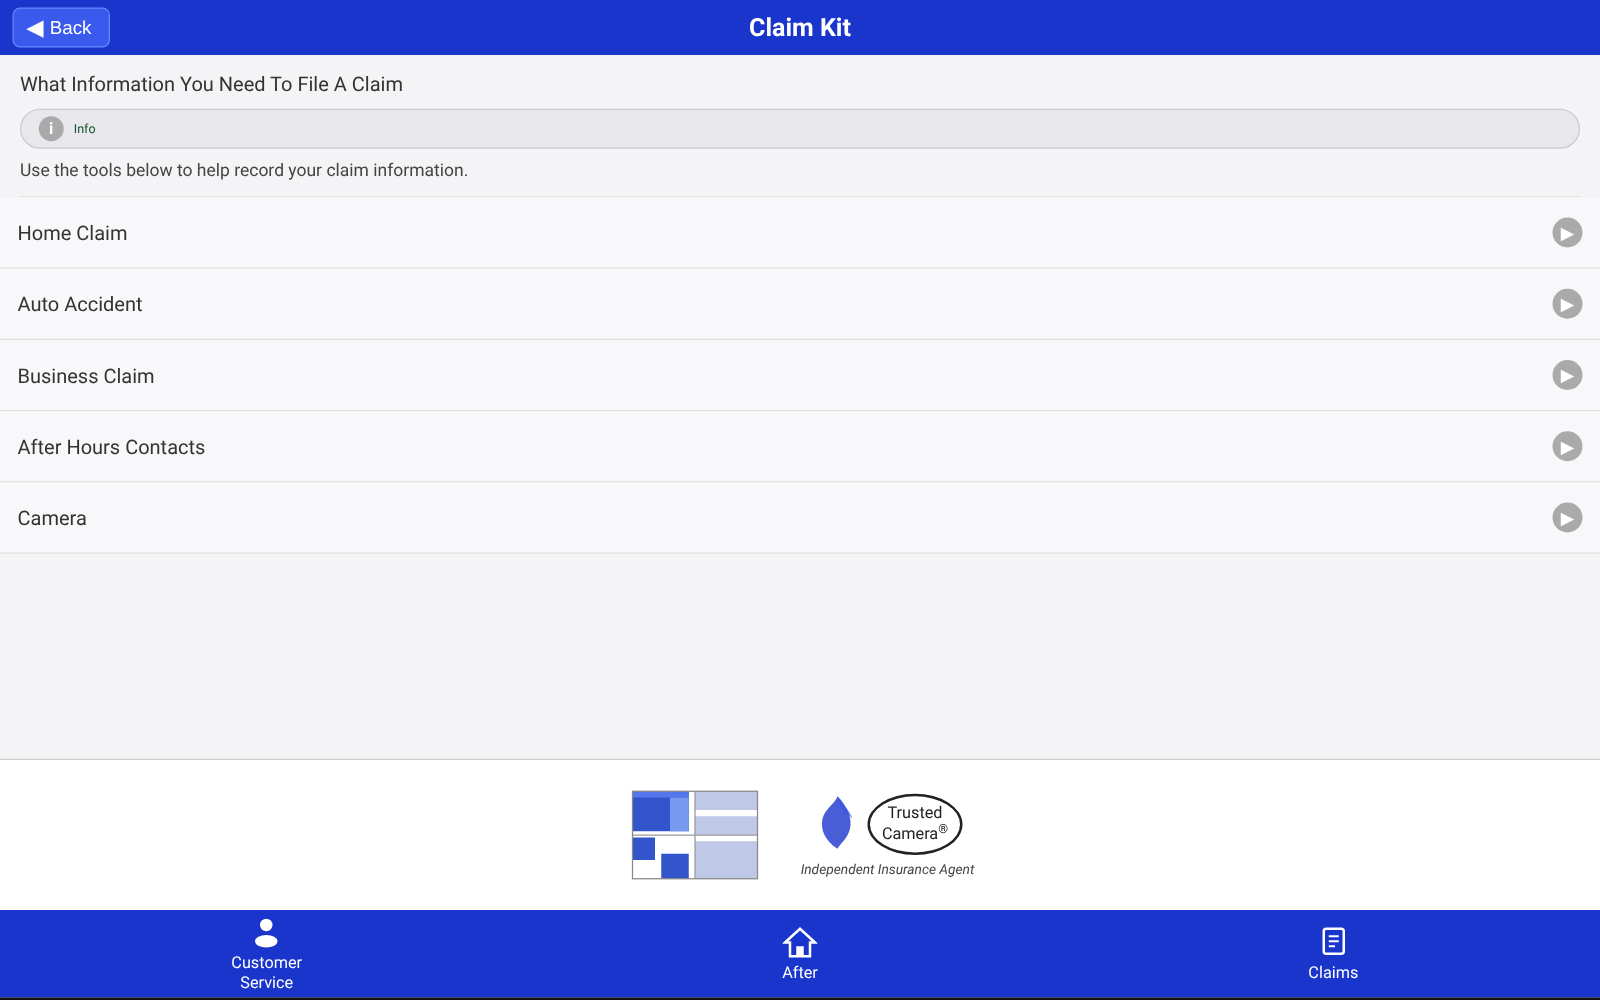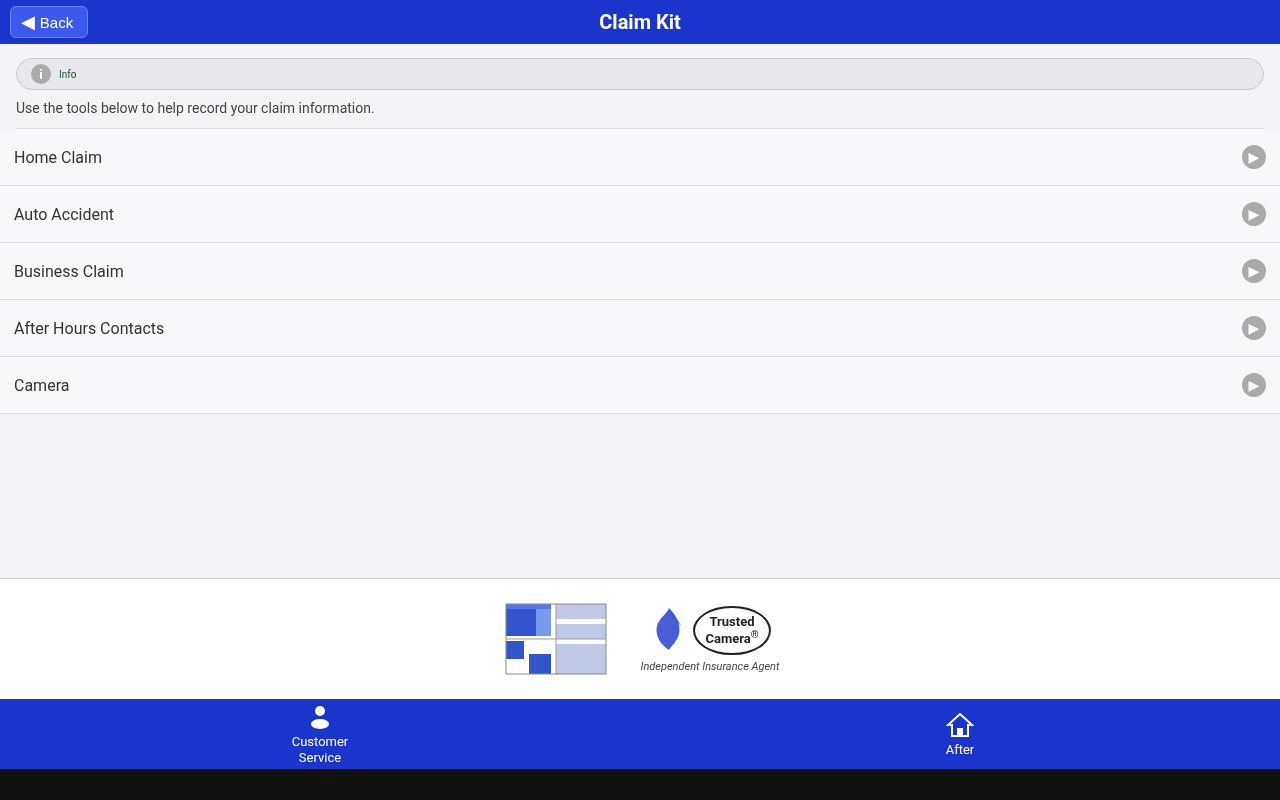--- a/index.html
+++ b/index.html
@@ -141,21 +141,21 @@
       flex-direction: column;
       align-items: center;
     }
     .trusted-choice-badge {
       display: flex;
       align-items: center;
       gap: 4px;
     }
     .trusted-text {
       font-size: 13px;
-      font-weight: bold;
+      font-weight: normal;
       color: #222;
       line-height: 1.2;
       text-align: center;
     }
     .trusted-circle {
       border: 2px solid #222;
       border-radius: 50%;
       padding: 6px 10px;
       text-align: center;
     }
@@ -209,20 +209,21 @@
 
 <div class="header">
   <button class="back-button">
     <span class="back-arrow">◀</span>
     <span>Back</span>
   </button>
   <span class="header-title">Claim Kit</span>
 </div>
 
 <div class="content">
+  <div class="page-title">What Information You Need To File A Claim</div>
   <div class="info-bar">
     <div class="info-icon">i</div>
     <span class="info-label">Info</span>
   </div>
   <div class="info-desc">Use the tools below to help record your claim information.</div>
 </div>
 
 <div class="menu-list">
   <div class="menu-item">
     <span class="menu-item-label">Home Claim</span>
@@ -298,18 +299,27 @@
     </svg>
     <span class="nav-label">Customer<br>Service</span>
   </div>
   <div class="nav-item">
     <svg width="28" height="28" viewBox="0 0 28 28">
       <polygon points="14,4 26,15 22,15 22,26 6,26 6,15 2,15" fill="none" stroke="white" stroke-width="2"></polygon>
       <rect x="11" y="18" width="6" height="8" fill="white"></rect>
     </svg>
     <span class="nav-label">After</span>
   </div>
+  <div class="nav-item">
+    <svg width="28" height="28" viewBox="0 0 28 28">
+      <rect x="6" y="4" width="16" height="20" rx="2" fill="none" stroke="white" stroke-width="2"></rect>
+      <line x1="10" y1="10" x2="18" y2="10" stroke="white" stroke-width="1.5"></line>
+      <line x1="10" y1="14" x2="18" y2="14" stroke="white" stroke-width="1.5"></line>
+      <line x1="10" y1="18" x2="15" y2="18" stroke="white" stroke-width="1.5"></line>
+    </svg>
+    <span class="nav-label">Claims</span>
+  </div>
 </div>
 
 <div class="system-bar">
   
   
 </div>
 
 </body></html>

